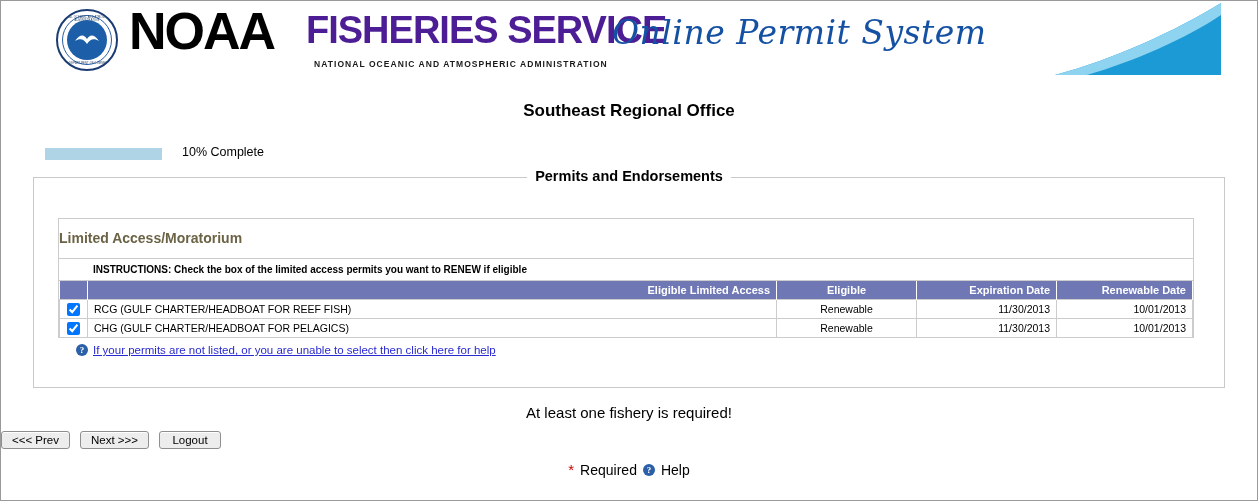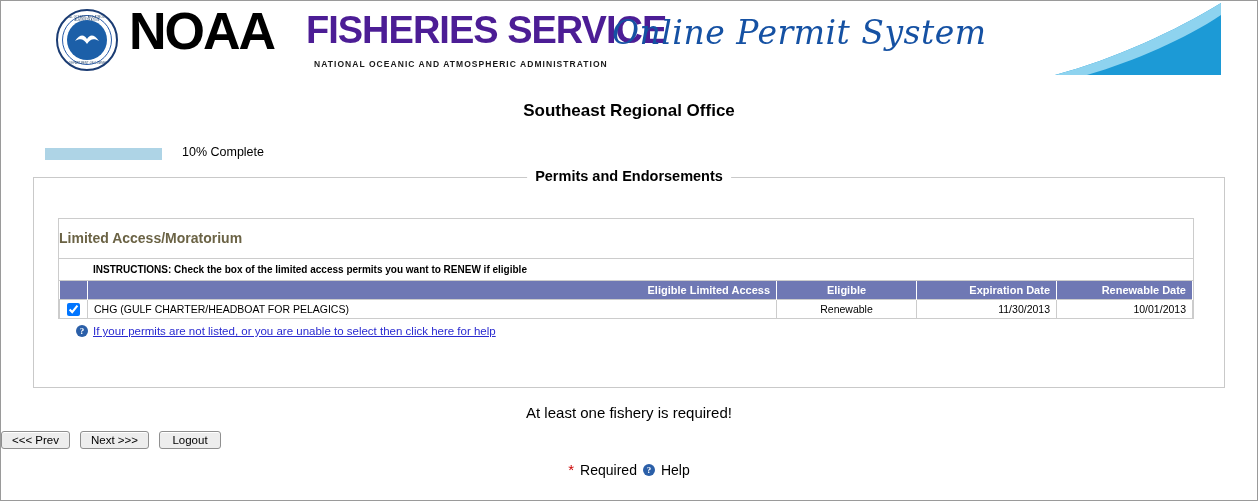--- a/index.html
+++ b/index.html
@@ -370,20 +370,29 @@
             <th class="col-elig">Eligible</th>
             <th class="col-exp">Expiration Date</th>
             <th class="col-ren">Renewable Date</th>
           </tr>
         </thead>
         <tbody>
           <tr>
             <td class="cell-check">
               <input class="cb" type="checkbox" checked="" style="">
             </td>
+            <td class="cell-name">RCG (GULF CHARTER/HEADBOAT FOR REEF FISH)</td>
+            <td class="cell-elig">Renewable</td>
+            <td class="cell-exp">11/30/2013</td>
+            <td class="cell-ren">10/01/2013</td>
+          </tr>
+          <tr>
+            <td class="cell-check">
+              <input class="cb" type="checkbox" checked="" style="">
+            </td>
             <td class="cell-name">CHG (GULF CHARTER/HEADBOAT FOR PELAGICS)</td>
             <td class="cell-elig">Renewable</td>
             <td class="cell-exp">11/30/2013</td>
             <td class="cell-ren">10/01/2013</td>
           </tr>
         </tbody>
       </table>
     </div>
 
     <div class="help-row">

